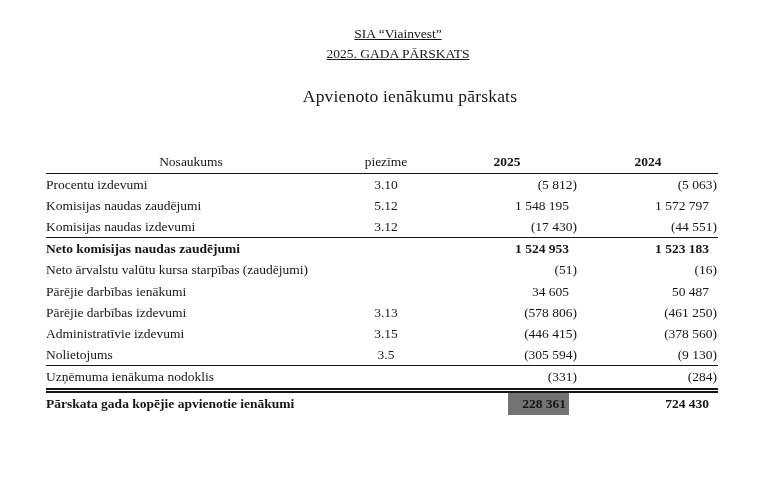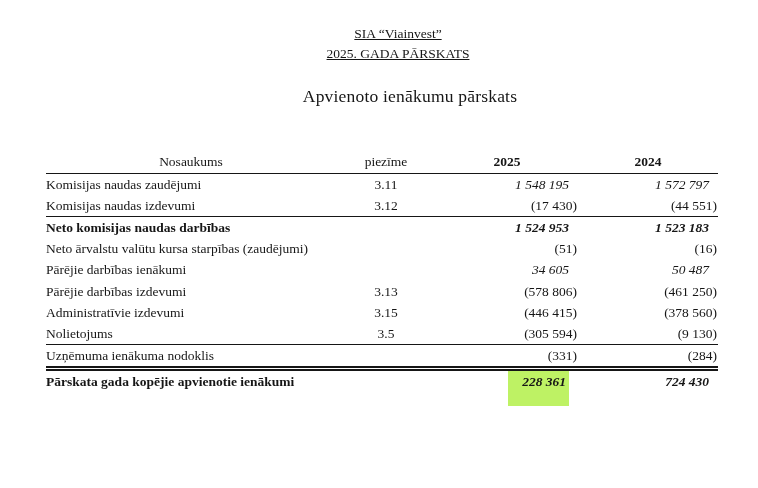--- a/index.html
+++ b/index.html
@@ -51,28 +51,28 @@
   }
   thead th {
     height: 22px;
     text-align: center;
     border-bottom: 1.5px solid #161616;
   }
   thead th.yr { font-weight: bold; }
   td.name-cell { text-align: left;  padding-right: 20px; }
   td.note-cell { text-align: center; }
   td.num       { text-align: right; padding-right: 1px; }
-  td.num.pos   { padding-right: 9px; font-style: italic; } 
+  td.num.pos   { padding-right: 9px; } 
   tr.bold td   { font-weight: bold; }
   tr.b-line td   { border-bottom: 1.5px solid #161616; }
   tr.b-double td { border-bottom: 5px double #161616; }
   .hl {
-    background: #bef264;
+    background: #737373;
     display: inline-block;
-    padding: 0 3px 13px 14px;
+    padding: 0 3px 1px 14px;
   }
 </style>
 </head>
 <body>
 
 <div class="page">
 
   <div class="doc-header">
     <div>SIA “Viainvest”</div>
     <div>2025. GADA PĀRSKATS</div>
@@ -90,33 +90,39 @@
     <thead>
       <tr>
         <th>Nosaukums</th>
         <th>piezīme</th>
         <th class="yr">2025</th>
         <th class="yr">2024</th>
       </tr>
     </thead>
     <tbody>
       <tr>
+        <td class="name-cell">Procentu izdevumi</td>
+        <td class="note-cell">3.10</td>
+        <td class="num">(5 812)</td>
+        <td class="num">(5 063)</td>
+      </tr>
+      <tr>
         <td class="name-cell">Komisijas naudas zaudējumi</td>
-        <td class="note-cell">3.11</td>
+        <td class="note-cell">5.12</td>
         <td class="num pos">1 548 195</td>
         <td class="num pos">1 572 797</td>
       </tr>
       <tr class="b-line">
         <td class="name-cell">Komisijas naudas izdevumi</td>
         <td class="note-cell">3.12</td>
         <td class="num">(17 430)</td>
         <td class="num">(44 551)</td>
       </tr>
       <tr class="bold">
-        <td class="name-cell">Neto komisijas naudas darbības</td>
+        <td class="name-cell">Neto komisijas naudas zaudējumi</td>
         <td class="note-cell"></td>
         <td class="num pos">1 524 953</td>
         <td class="num pos">1 523 183</td>
       </tr>
       <tr>
         <td class="name-cell">Neto ārvalstu valūtu kursa starpības (zaudējumi)</td>
         <td class="note-cell"></td>
         <td class="num">(51)</td>
         <td class="num">(16)</td>
       </tr>

